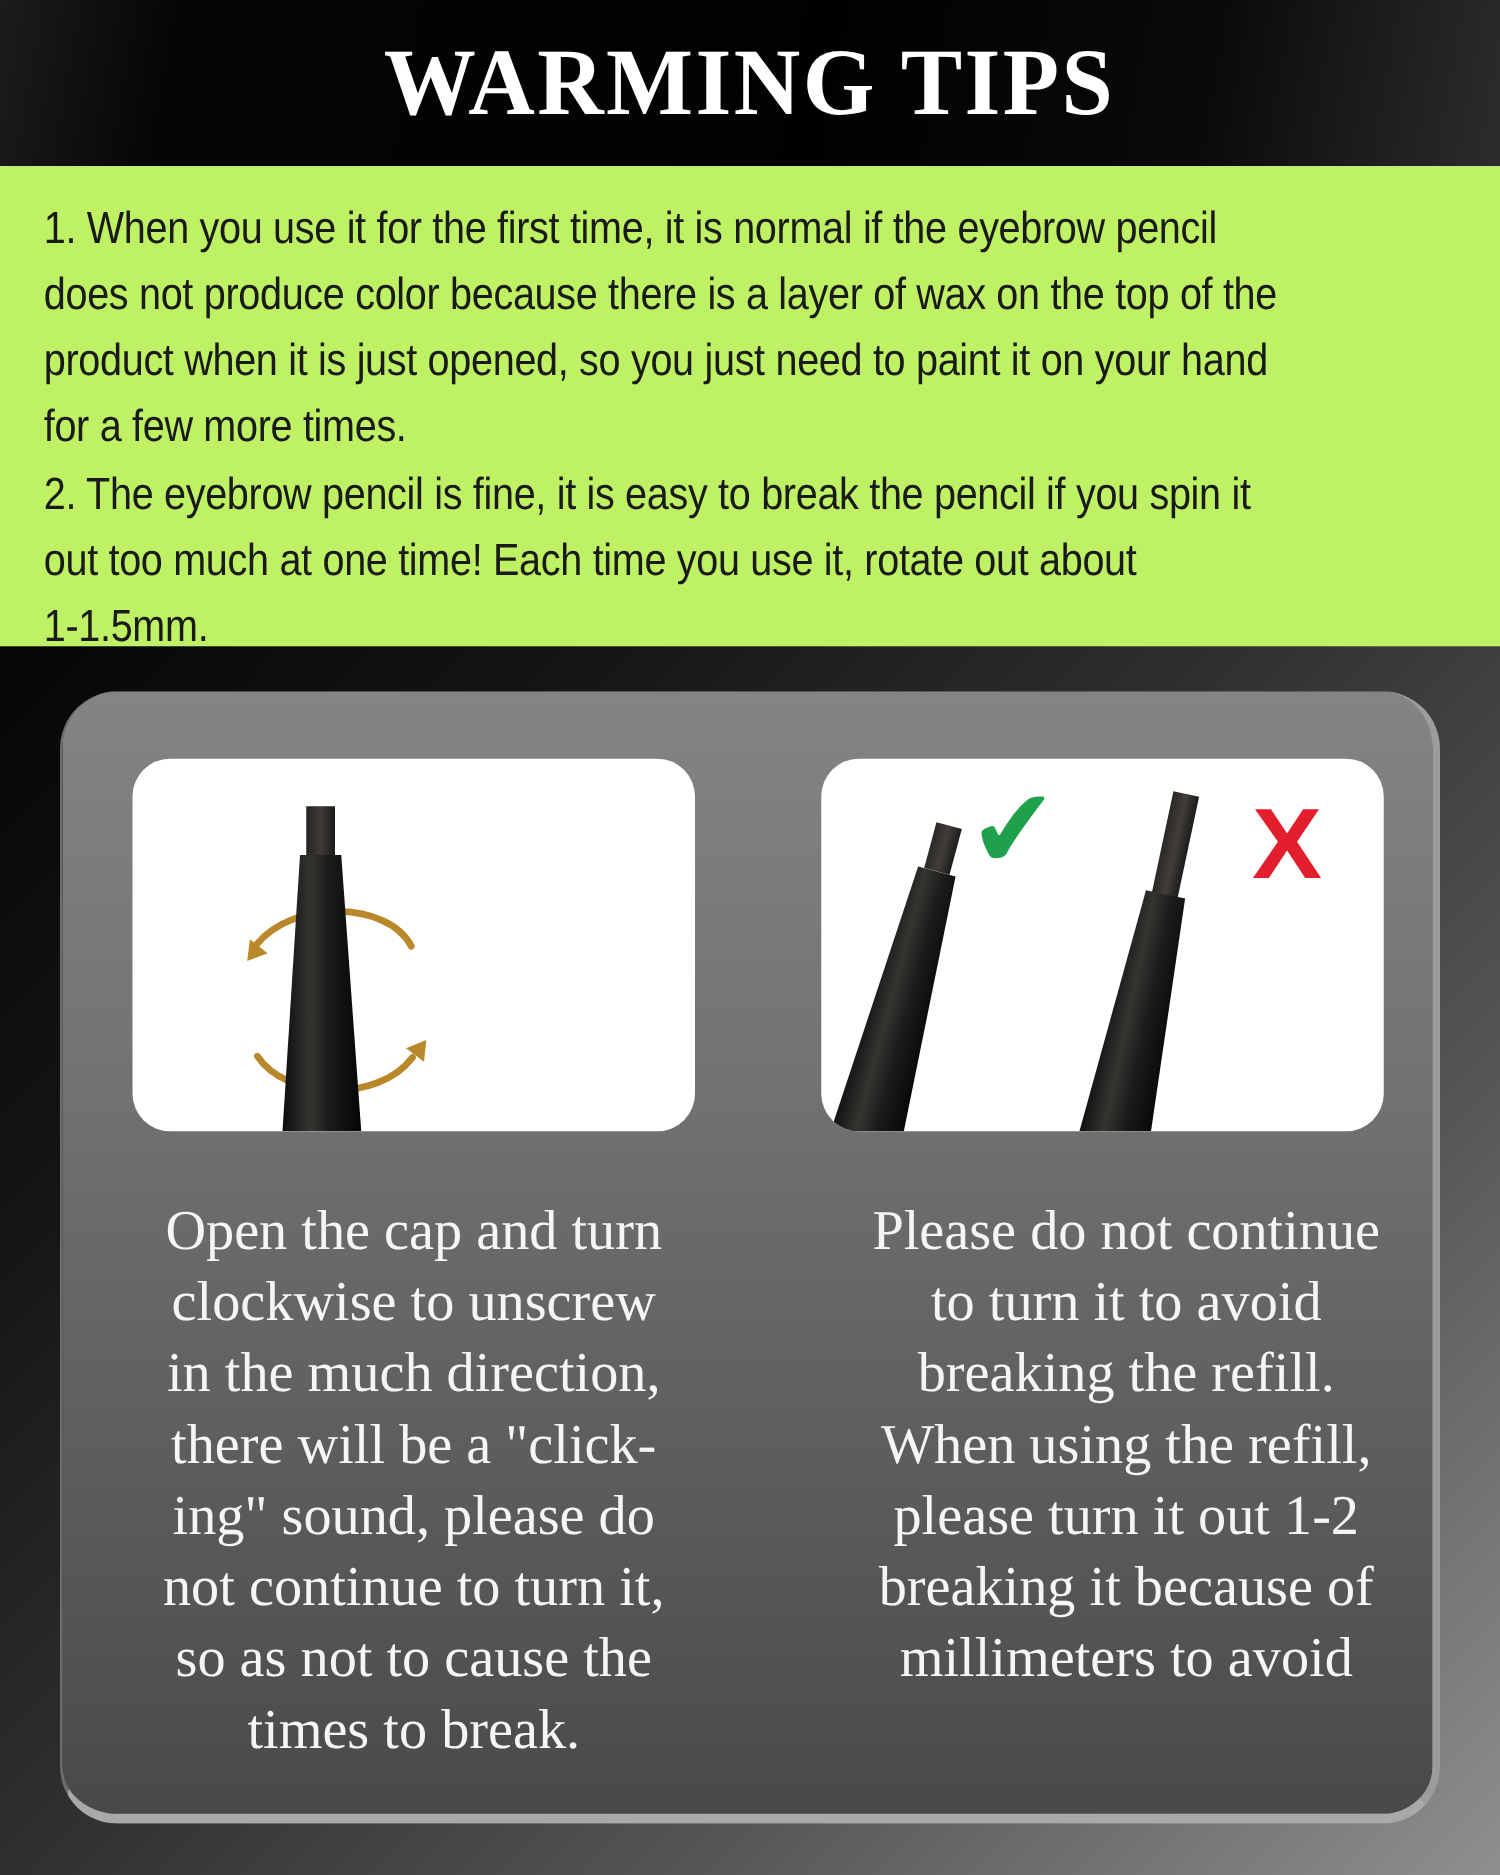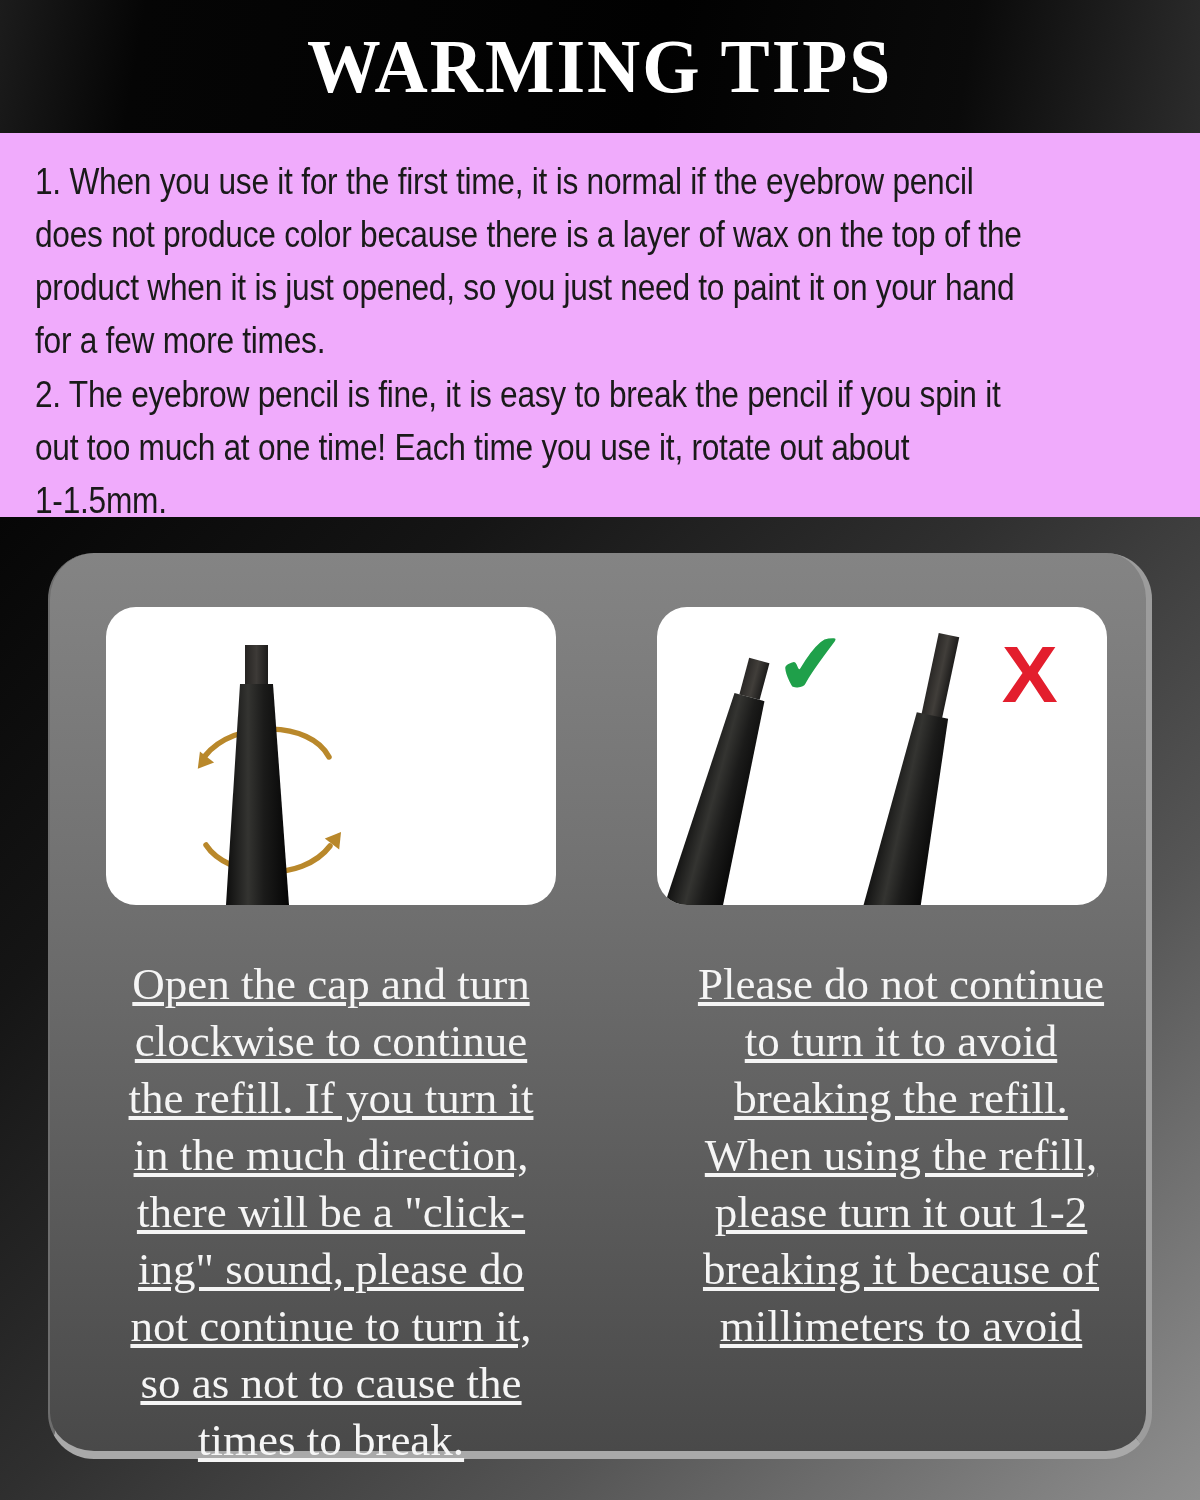--- a/index.html
+++ b/index.html
@@ -8,21 +8,21 @@
   .page{position:absolute;inset:0;width:996px;height:1500px;}
 
   
   .header{position:absolute;top:0;left:0;width:1200px;height:133px;
           background:linear-gradient(100deg,#1c1c1c 0%,#050505 12%,#010101 55%,#0a0a0a 80%,#2c2c2c 100%);
           display:flex;align-items:center;justify-content:center;}
   .title{margin:0;color:#ffffff;font-family:"Liberation Serif",serif;font-weight:bold;
          font-size:76px;letter-spacing:2px;transform:scaleX(0.97);white-space:nowrap;}
 
   
-  .intro{position:absolute;top:133px;left:0;width:1200px;height:384px;background:#f0abfc;}
+  .intro{position:absolute;top:133px;left:0;width:1200px;height:384px;background:#bef264;}
   .para{position:absolute;left:35px;color:#1a1a1a;font-size:36px;line-height:53px;
         transform:scaleX(0.88);transform-origin:0 0;letter-spacing:-0.3px;}
   .para .pline{white-space:nowrap;}
   .para1{top:22px;}
   .para2{top:235px;}
 
   
   .dark{position:absolute;top:517px;left:0;width:1200px;height:983px;
         background:linear-gradient(135deg,#060606 0%,#151515 22%,#2f2f2f 45%,#555555 70%,#8f8f8f 100%);}
   .panel{position:absolute;left:48px;top:36px;width:1104px;height:906px;box-sizing:border-box;
@@ -38,21 +38,21 @@
   .glyph{position:absolute;line-height:1;user-select:none;}
   .check{left:118px;top:14px;font-family:"DejaVu Sans",sans-serif;font-size:86px;
          color:#1fa04a;transform:rotate(-4deg);}
   .xmark{left:346px;top:28px;font-family:"Liberation Sans",sans-serif;font-weight:900;
          font-size:80px;color:#e31e2d;transform:scaleX(1.05);}
 
   
   .caption{position:absolute;top:403px;width:450px;color:#f5f5f5;
            font-family:"Liberation Serif",serif;font-size:45px;line-height:57px;
            text-align:center;}
-  .caption .cline{white-space:nowrap;text-decoration:underline;}
+  .caption .cline{white-space:nowrap;}
   .cap-left{left:56px;}
   .cap-right{left:626px;}
 </style>
 </head>
 <body>
 
 <div class="page">
 
   <header class="header">
     <h1 class="title">WARMING TIPS</h1>
@@ -133,22 +133,21 @@
             <rect x="279" y="28" width="21" height="84" fill="url(#refillGrad2)"></rect>
             <polygon points="274,110 306,110 322,360 259,360" fill="url(#bodyGrad2)"></polygon>
           </g>
         </svg>
         <span class="glyph check">✔</span>
         <span class="glyph xmark">X</span>
       </div>
 
       <div class="caption cap-left">
         <div class="cline">Open the cap and turn</div>
-        <div class="cline">clockwise to continue</div>
-        <div class="cline">the refill. If you turn it</div>
+        <div class="cline">clockwise to unscrew</div>
         <div class="cline">in the much direction,</div>
         <div class="cline">there will be a "click-</div>
         <div class="cline">ing" sound, please do</div>
         <div class="cline">not continue to turn it,</div>
         <div class="cline">so as not to cause the</div>
         <div class="cline">times to break.</div>
       </div>
 
       <div class="caption cap-right">
         <div class="cline">Please do not continue</div>

